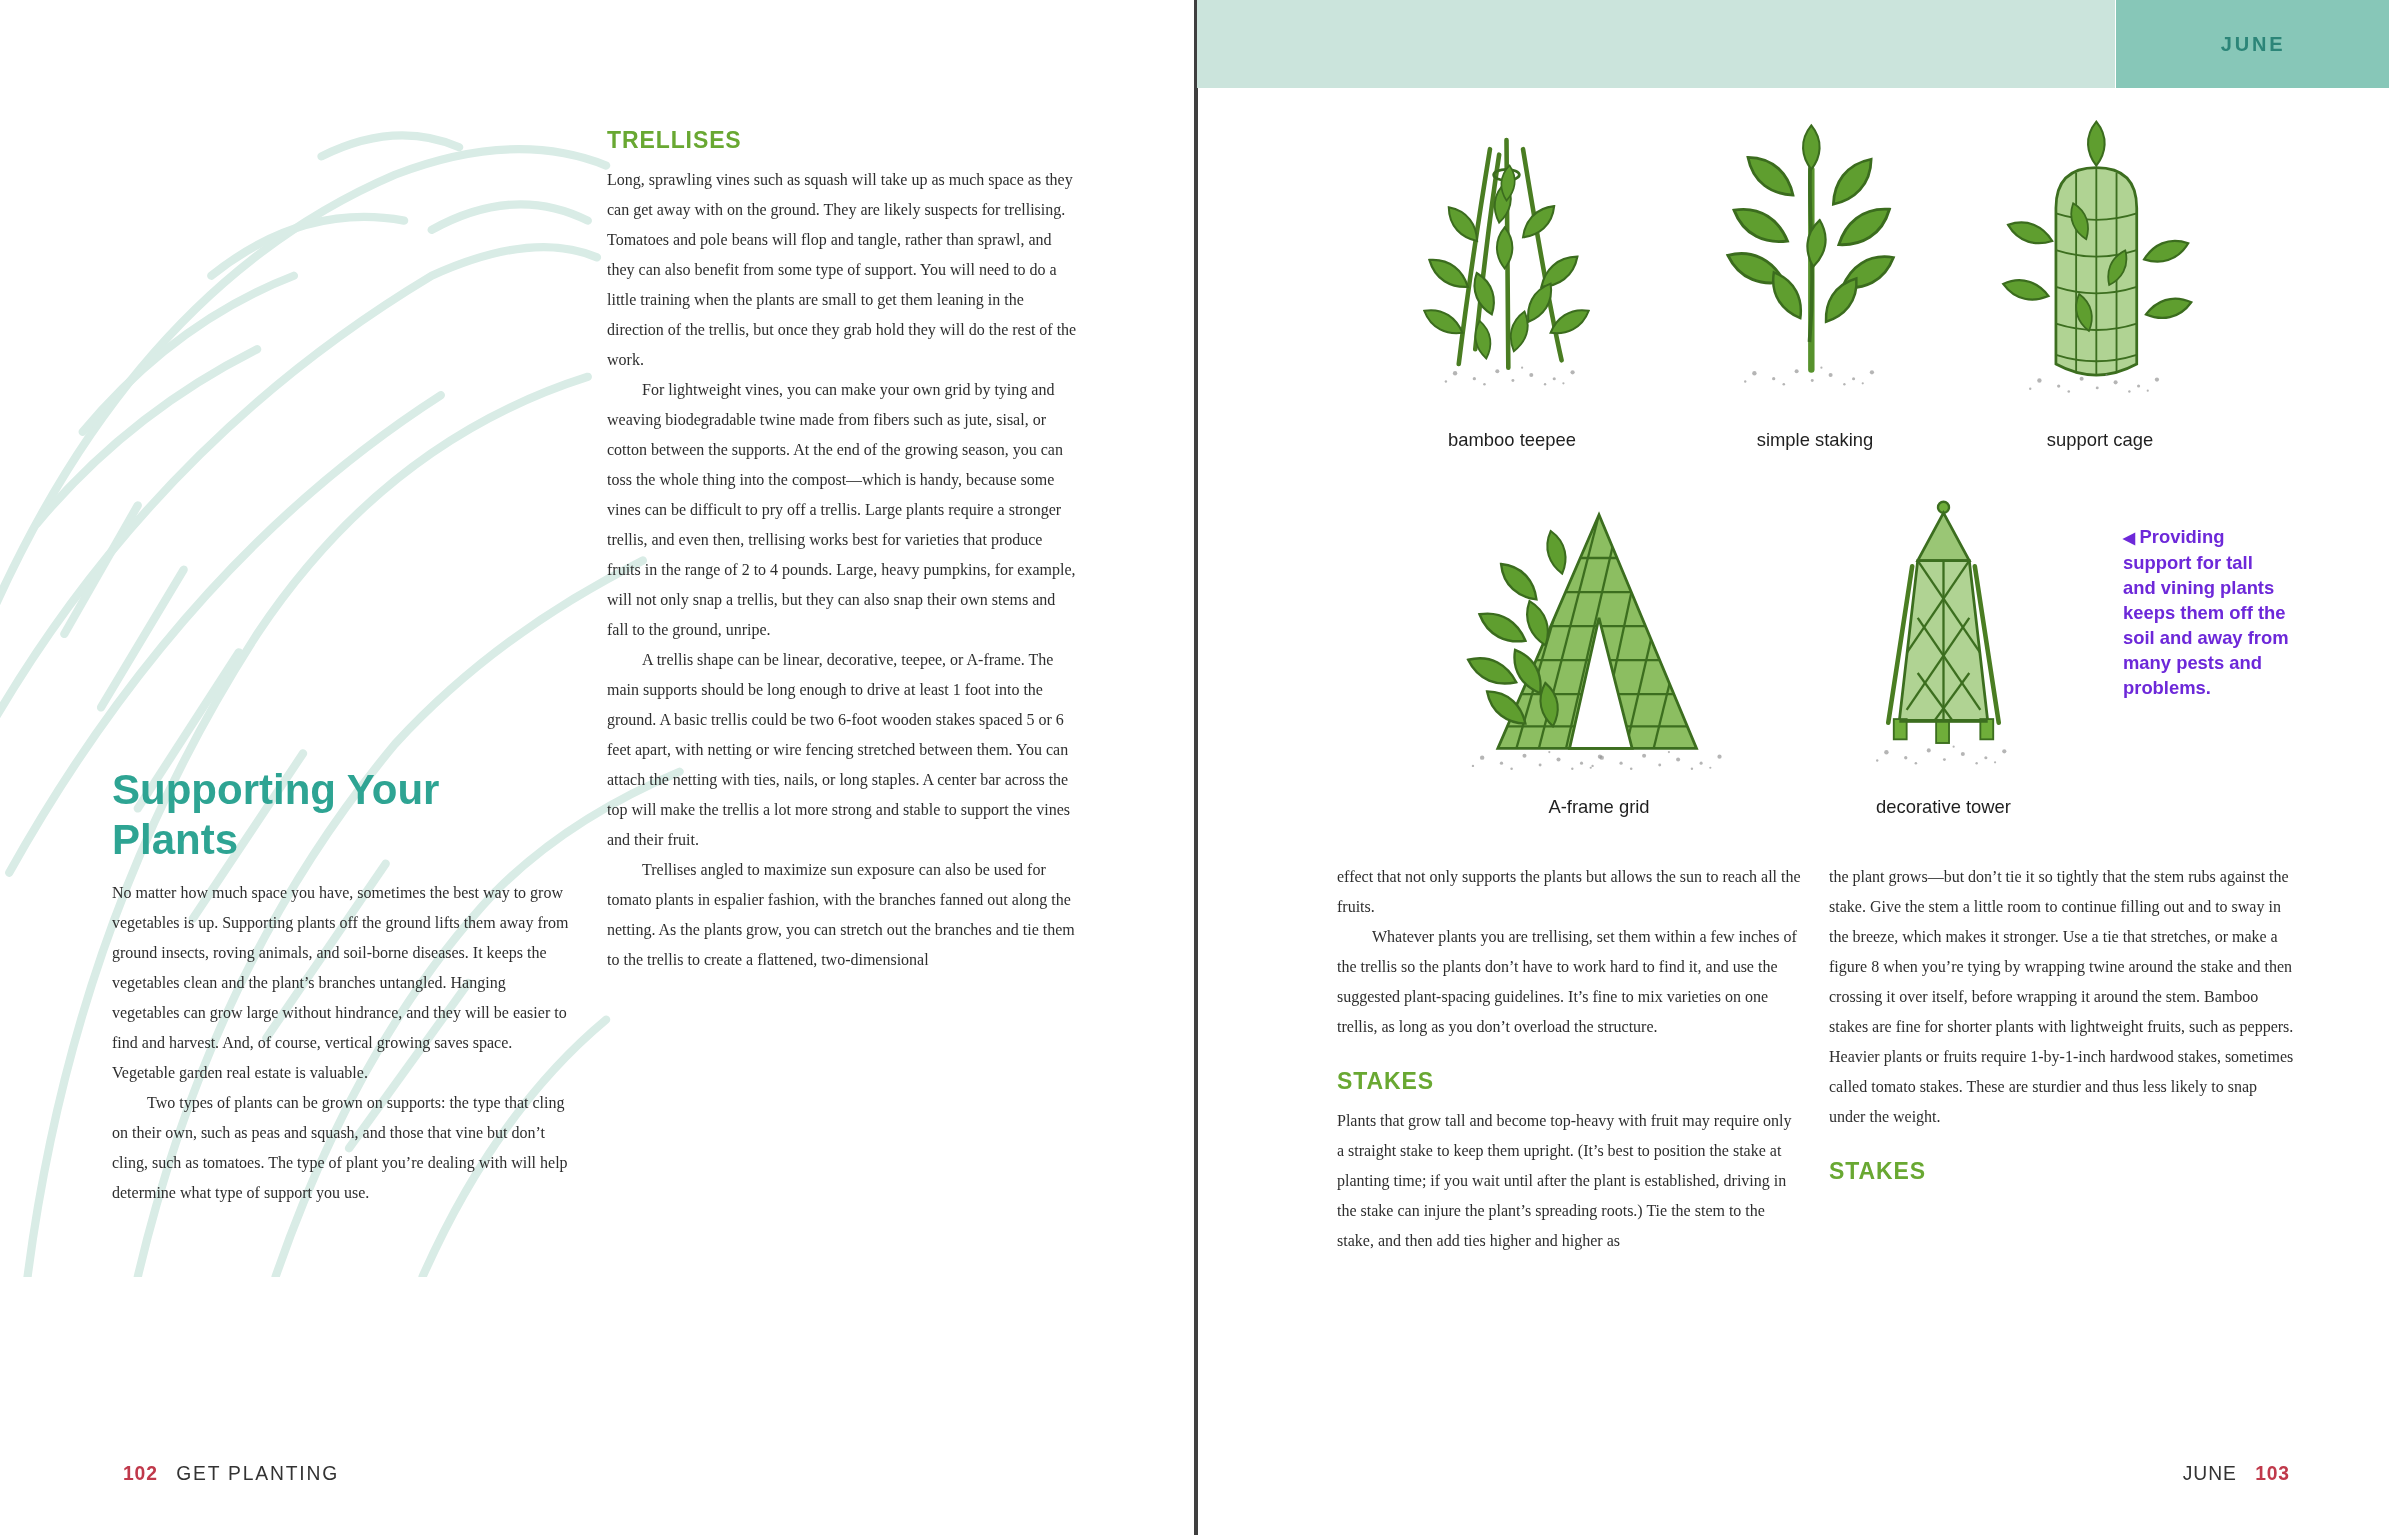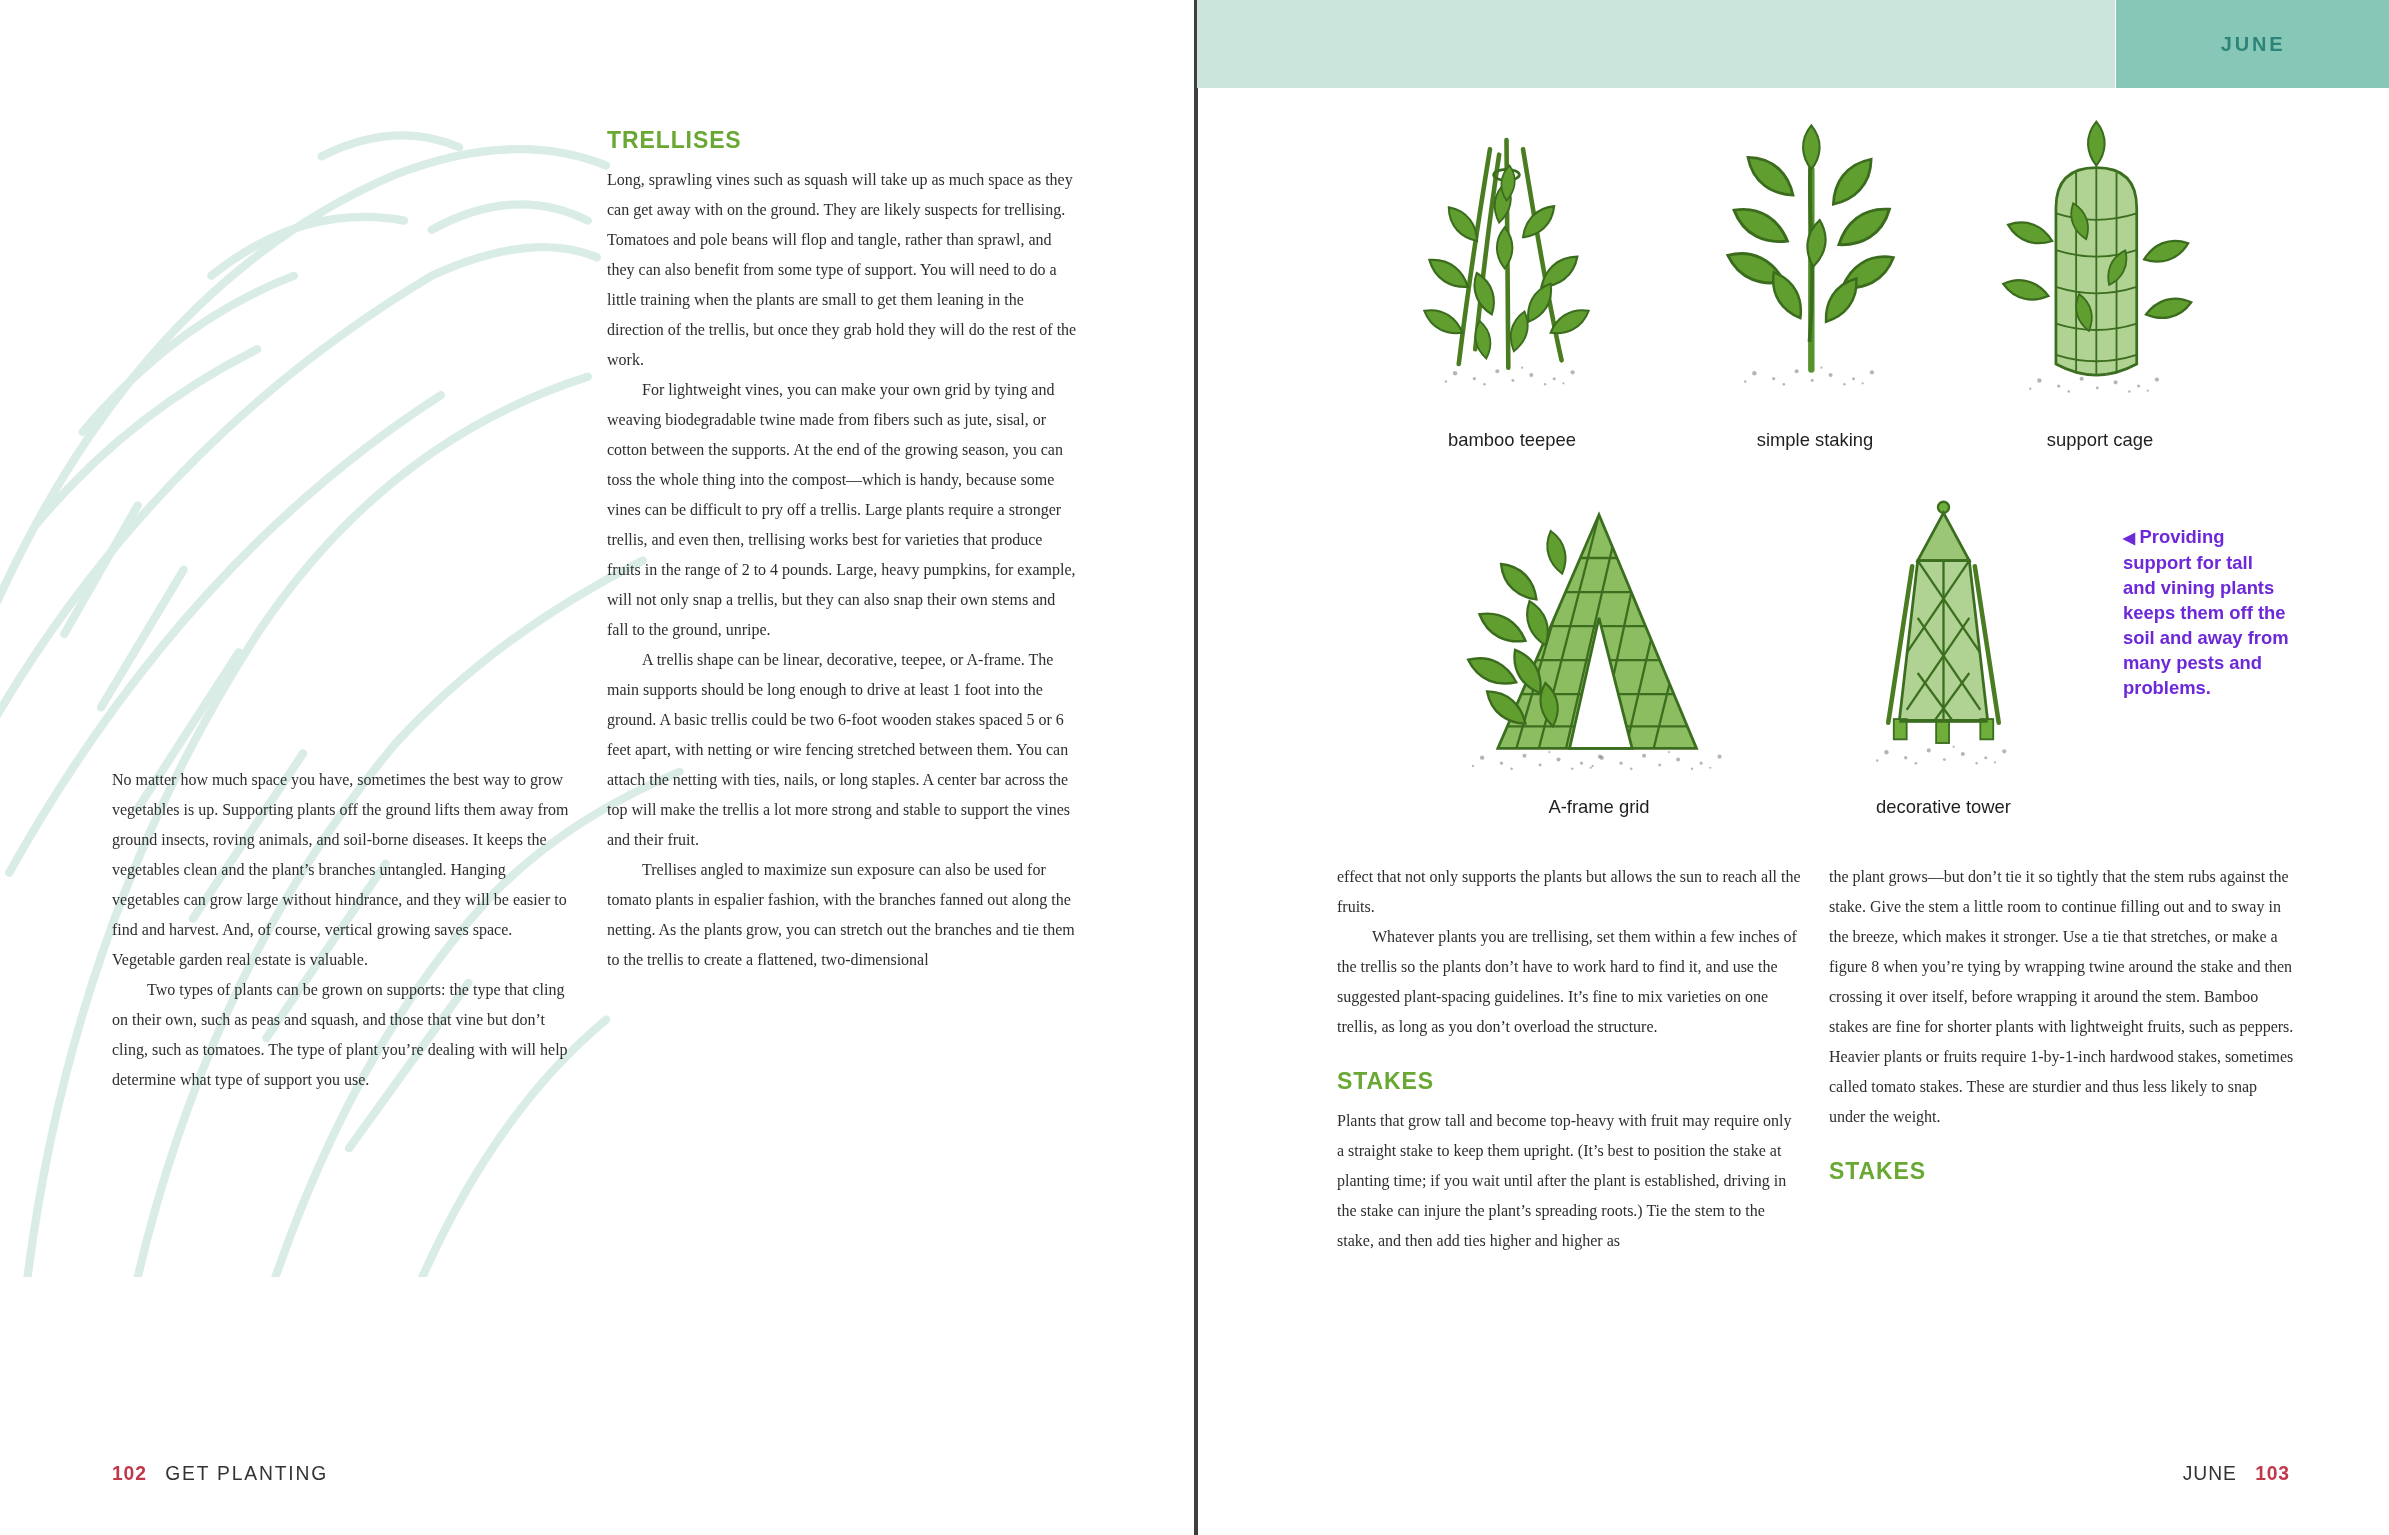--- a/index.html
+++ b/index.html
@@ -13,21 +13,21 @@
   .sec-heading.gap{margin-top:26px;}
   
   .artichoke{position:absolute;left:0;top:46px;pointer-events:none;}
   .intro-col{position:absolute;left:112px;top:765px;width:460px;}
   .page-title{font-family:"Liberation Sans",sans-serif;font-weight:bold;font-size:42px;
               line-height:50px;color:#2ea493;margin:0 0 13px 0;max-width:404px;}
   .mid-col{position:absolute;left:607px;top:127px;width:471px;}
   .footer{position:absolute;top:1463px;font-family:"Liberation Sans",sans-serif;font-size:19.3px;color:#333;}
   .footer .pagenum{font-weight:bold;color:#c0394b;letter-spacing:0.9px;}
   .footer-left{left:112px;}
-  .footer-left .pagenum{margin-right:18.4px;}
+  .footer-left .pagenum{margin-right:18.4px;margin-left:11px;}
   .footer-right{right:99px;text-align:right;letter-spacing:0.9px;}
   .footer-right .pagenum{margin-left:18.4px;}
   
   .gutter{position:absolute;left:1194px;top:0;width:3.7px;height:1536px;background:#3f3f3f;}
   
   .band-light{position:absolute;left:1197px;top:0;width:918px;height:88px;background:#cbe4dc;}
   .band-dark{position:absolute;left:2116px;top:0;width:274px;height:88px;background:#87c7b8;
              display:flex;align-items:center;justify-content:center;}
   .band-dark span{font-family:"Liberation Sans",sans-serif;font-weight:bold;font-size:20px;
                   letter-spacing:2.8px;color:#2c8578;}
@@ -84,20 +84,21 @@
       <path d="M40,520 Q140,400 280,330"></path>
       <path d="M70,640 L150,500"></path>
       <path d="M110,720 L200,570"></path>
       <path d="M150,830 L260,660"></path>
       <path d="M210,950 L330,770"></path>
       <path d="M290,1080 L420,890"></path>
       <path d="M380,1200 L510,1020"></path>
     </svg>
 
     <div class="intro-col body-col">
+      <h1 class="page-title">Supporting Your Plants</h1>
       <p>No matter how much space you have, sometimes the best way to grow vegetables is up. Supporting plants off the ground lifts them away from ground insects, roving animals, and soil-borne diseases. It keeps the vegetables clean and the plant’s branches untangled. Hanging vegetables can grow large without hindrance, and they will be easier to find and harvest. And, of course, vertical growing saves space. Vegetable garden real estate is valuable.</p>
       <p class="indent">Two types of plants can be grown on supports: the type that cling on their own, such as peas and squash, and those that vine but don’t cling, such as tomatoes. The type of plant you’re dealing with will help determine what type of support you use.</p>
     </div>
 
     <div class="mid-col body-col">
       <h2 class="sec-heading">TRELLISES</h2>
       <p>Long, sprawling vines such as squash will take up as much space as they can get away with on the ground. They are likely suspects for trellising. Tomatoes and pole beans will flop and tangle, rather than sprawl, and they can also benefit from some type of support. You will need to do a little training when the plants are small to get them leaning in the direction of the trellis, but once they grab hold they will do the rest of the work.</p>
       <p class="indent">For lightweight vines, you can make your own grid by tying and weaving biodegradable twine made from fibers such as jute, sisal, or cotton between the supports. At the end of the growing season, you can toss the whole thing into the compost—which is handy, because some vines can be difficult to pry off a trellis. Large plants require a stronger trellis, and even then, trellising works best for varieties that produce fruits in the range of 2 to 4 pounds. Large, heavy pumpkins, for example, will not only snap a trellis, but they can also snap their own stems and fall to the ground, unripe.</p>
       <p class="indent">A trellis shape can be linear, decorative, teepee, or A-frame. The main supports should be long enough to drive at least 1 foot into the ground. A basic trellis could be two 6-foot wooden stakes spaced 5 or 6 feet apart, with netting or wire fencing stretched between them. You can attach the netting with ties, nails, or long staples. A center bar across the top will make the trellis a lot more strong and stable to support the vines and their fruit.</p>
       <p class="indent">Trellises angled to maximize sun exposure can also be used for tomato plants in espalier fashion, with the branches fanned out along the netting. As the plants grow, you can stretch out the branches and tie them to the trellis to create a flattened, two-dimensional</p>

